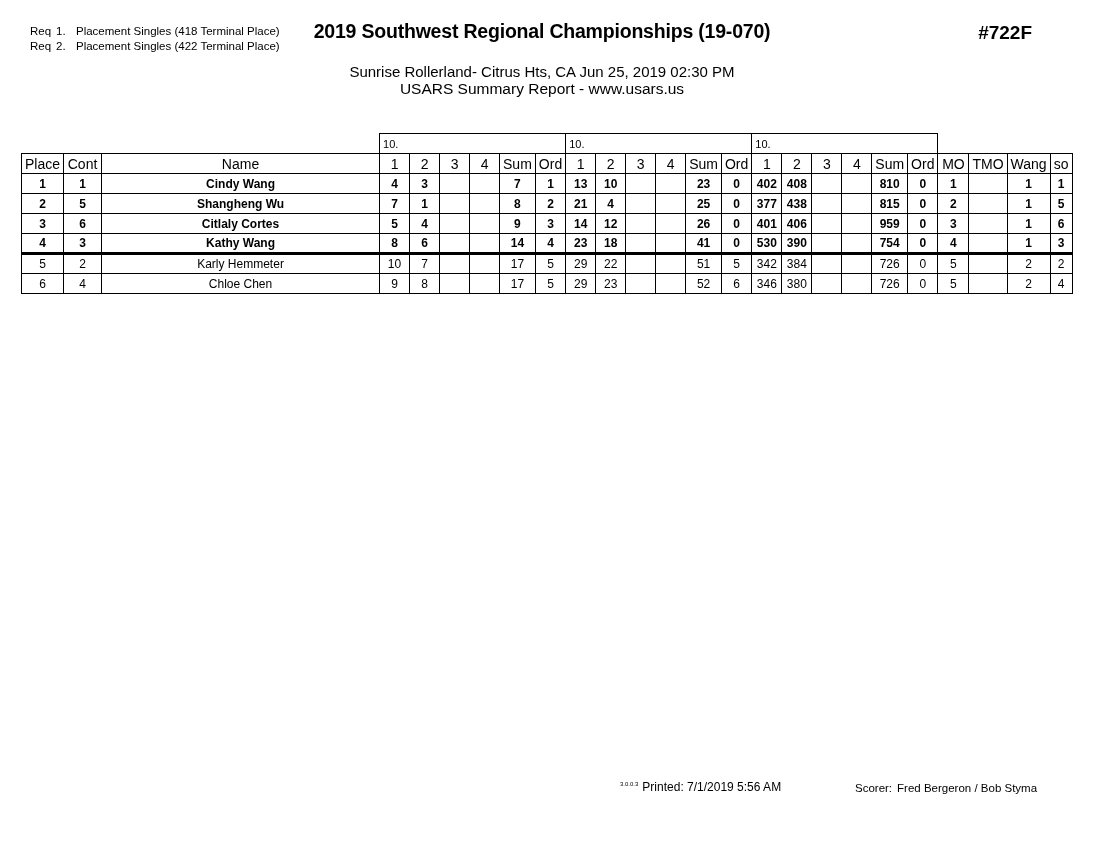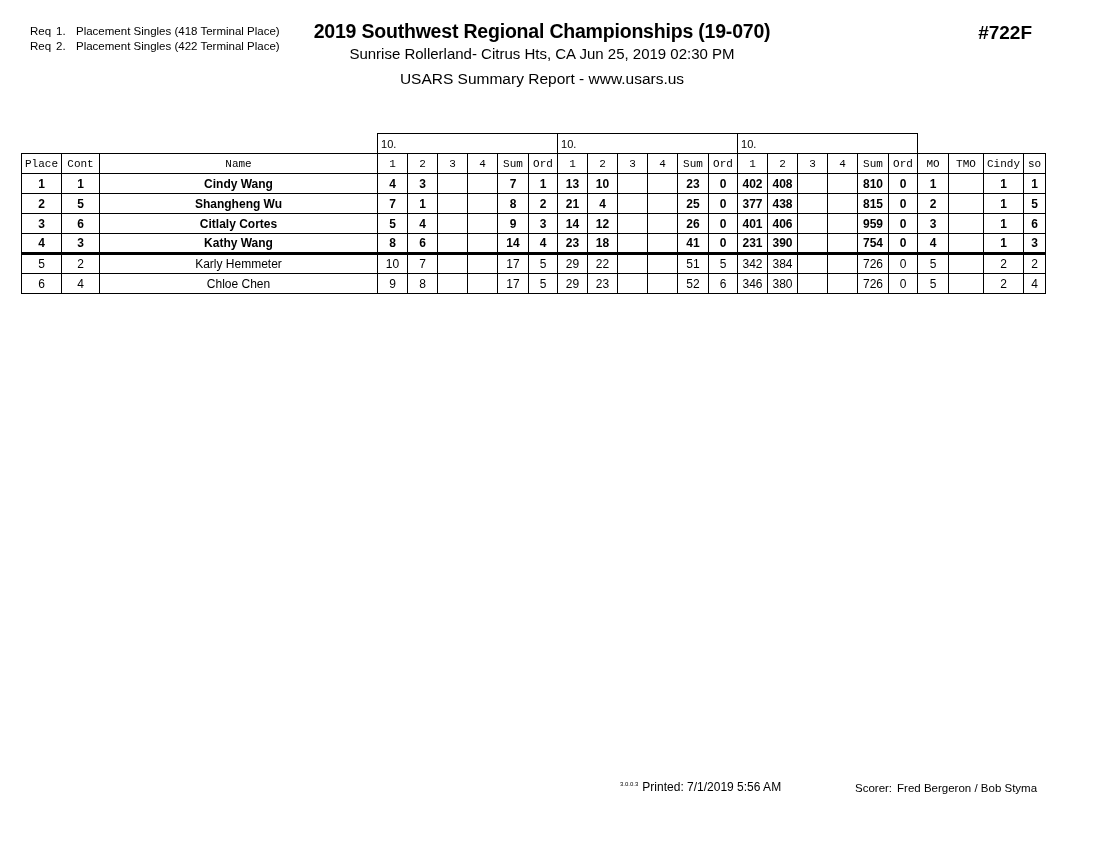--- a/index.html
+++ b/index.html
@@ -41,30 +41,30 @@
     top: 20px;
     text-align: center;
   }
   .title-main {
     font-size: 19.5px;
     font-weight: bold;
     letter-spacing: -0.2px;
   }
   .title-sub {
     font-size: 15px;
-    margin-top: 2px;
+    margin-top: 20px;
   }
   .title-event {
     font-size: 19px;
     font-weight: bold;
     margin-top: 6px;
   }
   .title-report {
     font-size: 15.5px;
-    margin-top: 8px;
+    margin-top: 0;
   }
 
   .sheet-id {
     position: absolute;
     right: 68px;
     top: 22px;
     font-size: 19px;
     font-weight: bold;
   }
 
@@ -102,23 +102,22 @@
     text-align: left;
     padding-left: 3px;
     font-size: 11px;
   }
   tr.band td.spacer {
     border: none;
   }
 
   
   tr.head td {
-    font-size: 11px;
+    font-size: 14px;
     height: 20px;
-    font-family: Liberation Mono, monospace;
   }
 
   td.name-col { text-align: left; padding-left: 4px; }
   td.place-col { text-align: left; padding-left: 5px; }
   td.cont-col { text-align: left; padding-left: 8px; }
 
   
   tr.data td { height: 20px; }
   tr.bold td { font-weight: bold; }
   tr.cut td { border-bottom: 3px solid #000000; }
@@ -249,21 +248,21 @@
 
         <td>1</td>
         <td>2</td>
         <td>3</td>
         <td>4</td>
         <td>Sum</td>
         <td>Ord</td>
 
         <td>MO</td>
         <td>TMO</td>
-        <td>Cindy</td>
+        <td>Wang</td>
         <td>so</td>
       </tr>
 
       <tr class="data bold">
         <td class="place-col">1</td>
         <td class="cont-col">1</td>
         <td class="name-col">Cindy Wang</td>
         <td class="num">4</td>
         <td class="num">3</td>
         <td class="num"></td>
@@ -353,21 +352,21 @@
         <td class="num"></td>
         <td class="num"></td>
         <td class="sum">14</td>
         <td class="ord">4</td>
         <td class="num">23</td>
         <td class="num">18</td>
         <td class="num"></td>
         <td class="num"></td>
         <td class="sum">41</td>
         <td class="ord">0</td>
-        <td class="num">231</td>
+        <td class="num">530</td>
         <td class="num">390</td>
         <td class="num"></td>
         <td class="num"></td>
         <td class="sum">754</td>
         <td class="ord">0</td>
         <td>4</td>
         <td></td>
         <td>1</td>
         <td>3</td>
       </tr>

